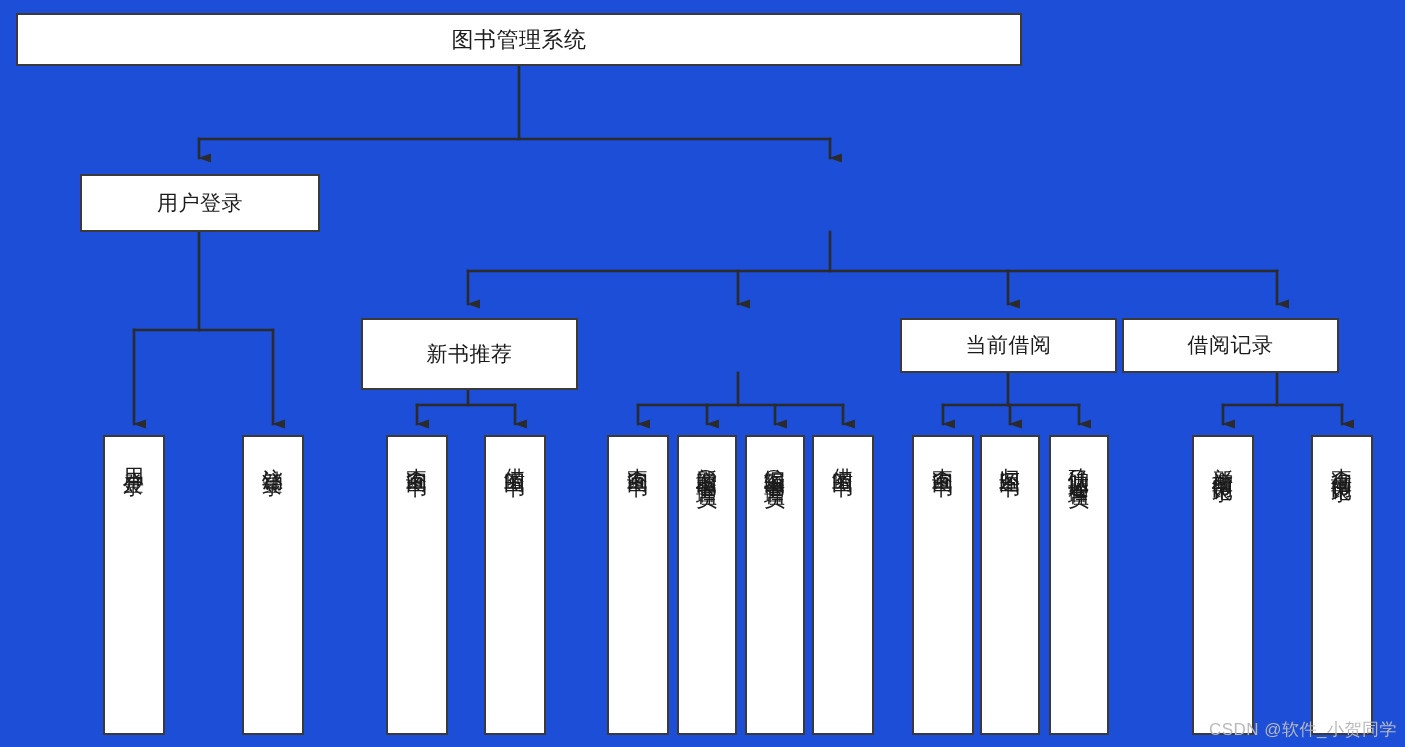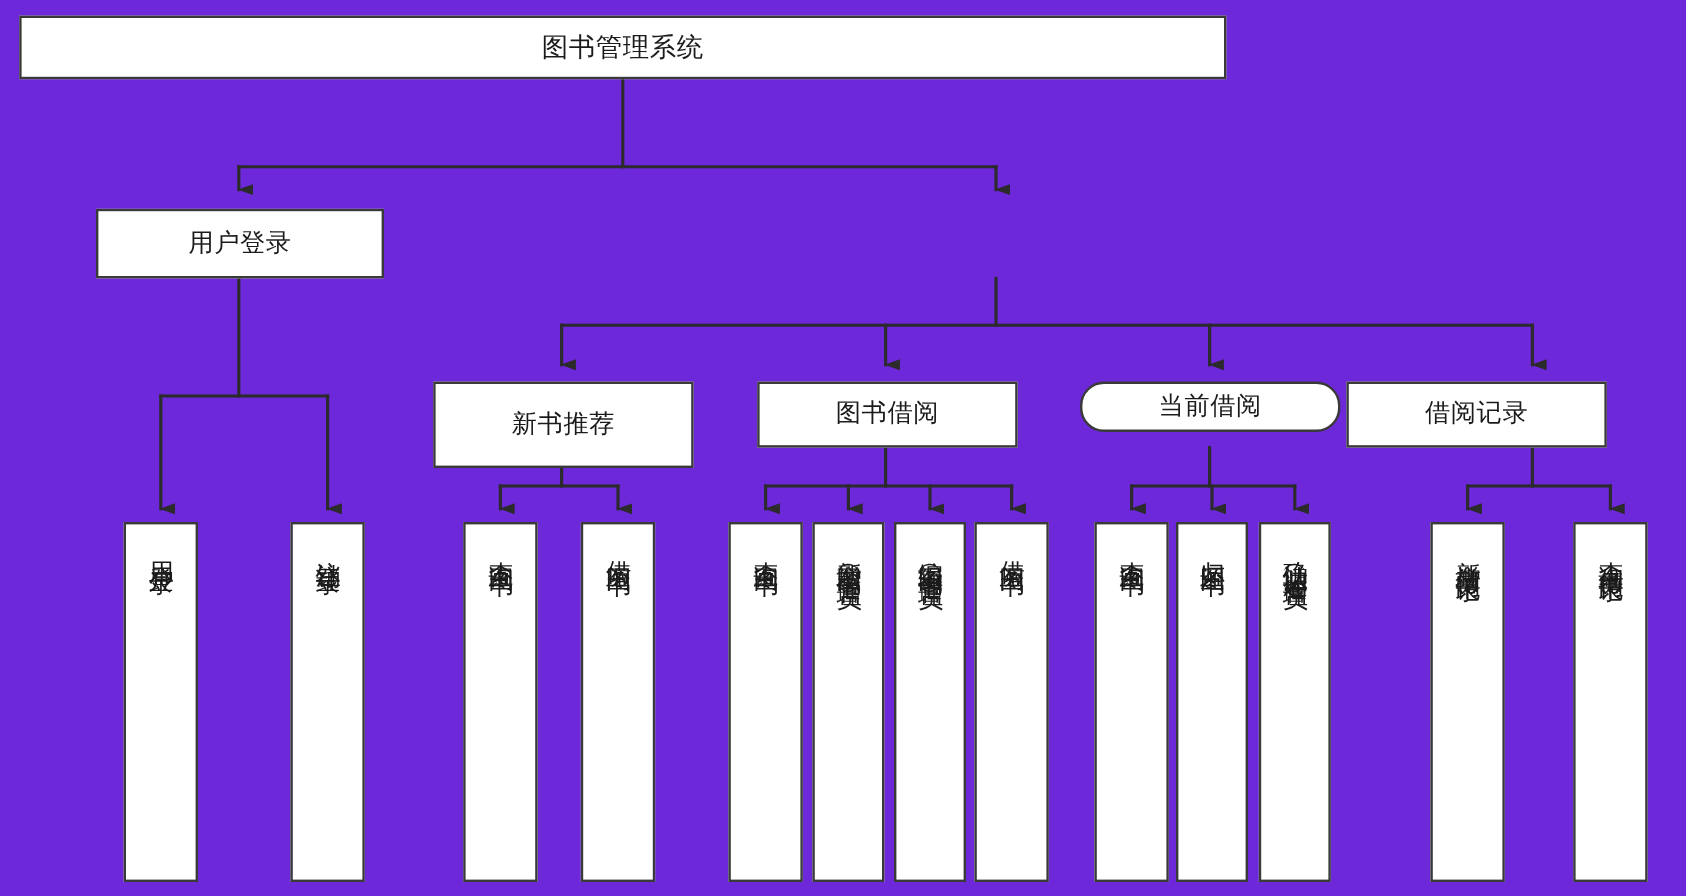--- a/index.html
+++ b/index.html
@@ -7,21 +7,21 @@
     padding: 0;
     background: #ffffff;
   }
   body {
     font-family: "Liberation Sans", "DejaVu Sans", sans-serif;
   }
   #canvas {
     position: relative;
     width: 1405px;
     height: 747px;
-    background: #6d28d9;
+    background: #1d4ed8;
     overflow: hidden;
   }
   svg.edges {
     position: absolute;
     left: 0;
     top: 0;
     width: 1405px;
     height: 747px;
     pointer-events: none;
   }
@@ -133,24 +133,21 @@
     <span class="lbl">图书管理系统</span>
   </div>
 
   <div class="node h-node" style="left:80px; top:174px; width:240px; height:58px;">
     <span class="lbl">用户登录</span>
   </div>
 
   <div class="node h-node" style="left:361px; top:318px; width:217px; height:72px;">
     <span class="lbl">新书推荐</span>
   </div>
-  <div class="node h-node" style="left:631px; top:318px; width:217px; height:55px;">
-    <span class="lbl">图书借阅</span>
-  </div>
-  <div class="node h-node" style="left:900px; top:318px; width:217px; height:42px;border-radius:20px;">
+  <div class="node h-node" style="left:900px; top:318px; width:217px; height:55px;">
     <span class="lbl">当前借阅</span>
   </div>
   <div class="node h-node" style="left:1122px; top:318px; width:217px; height:55px;">
     <span class="lbl">借阅记录</span>
   </div>
 
   <div class="node v-node" style="left:103px; top:435px; width:62px; height:300px;">
     <span class="lbl">用户登录</span>
   </div>
   <div class="node v-node" style="left:242px; top:435px; width:62px; height:300px;">
@@ -187,14 +184,15 @@
     <span class="lbl">确认归还（管理员）</span>
   </div>
 
   <div class="node v-node" style="left:1192px; top:435px; width:62px; height:300px;">
     <span class="lbl">新增借阅记录</span>
   </div>
   <div class="node v-node" style="left:1311px; top:435px; width:62px; height:300px;">
     <span class="lbl">查询借阅记录</span>
   </div>
 
+  <div class="watermark">CSDN @软件_小贺同学</div>
 
 </div>
 
 </body></html>

